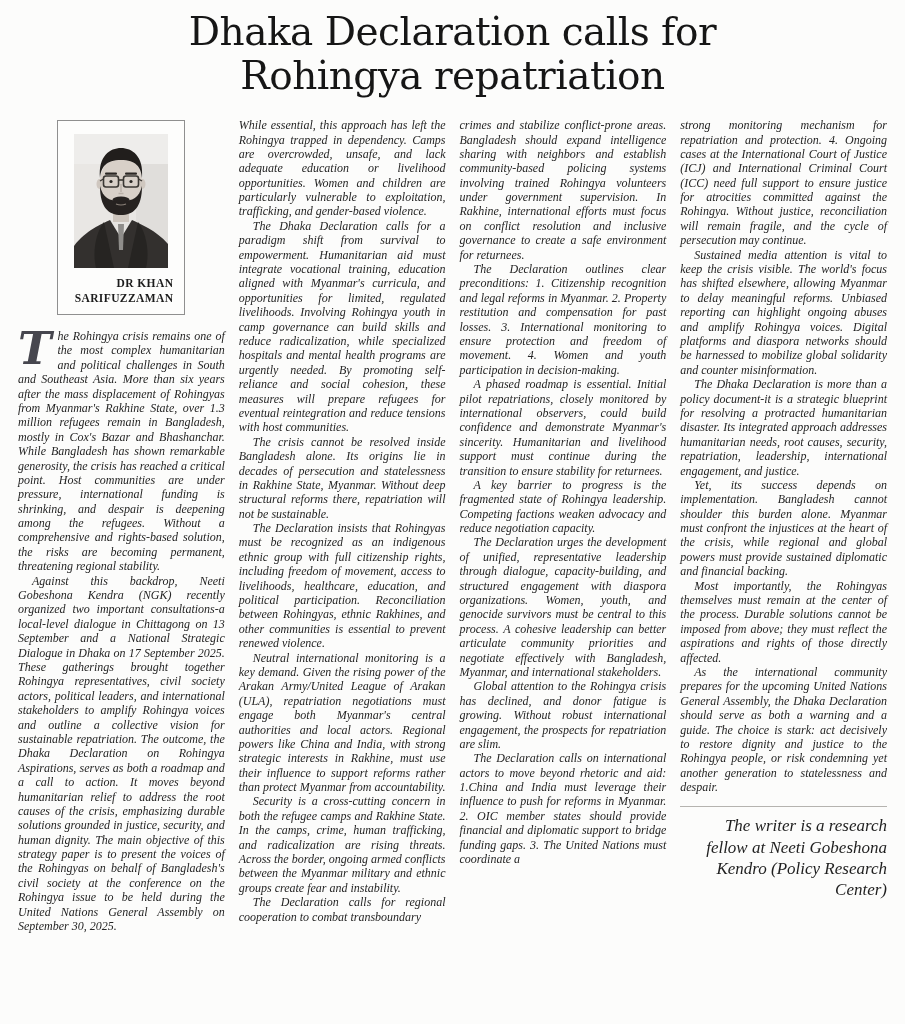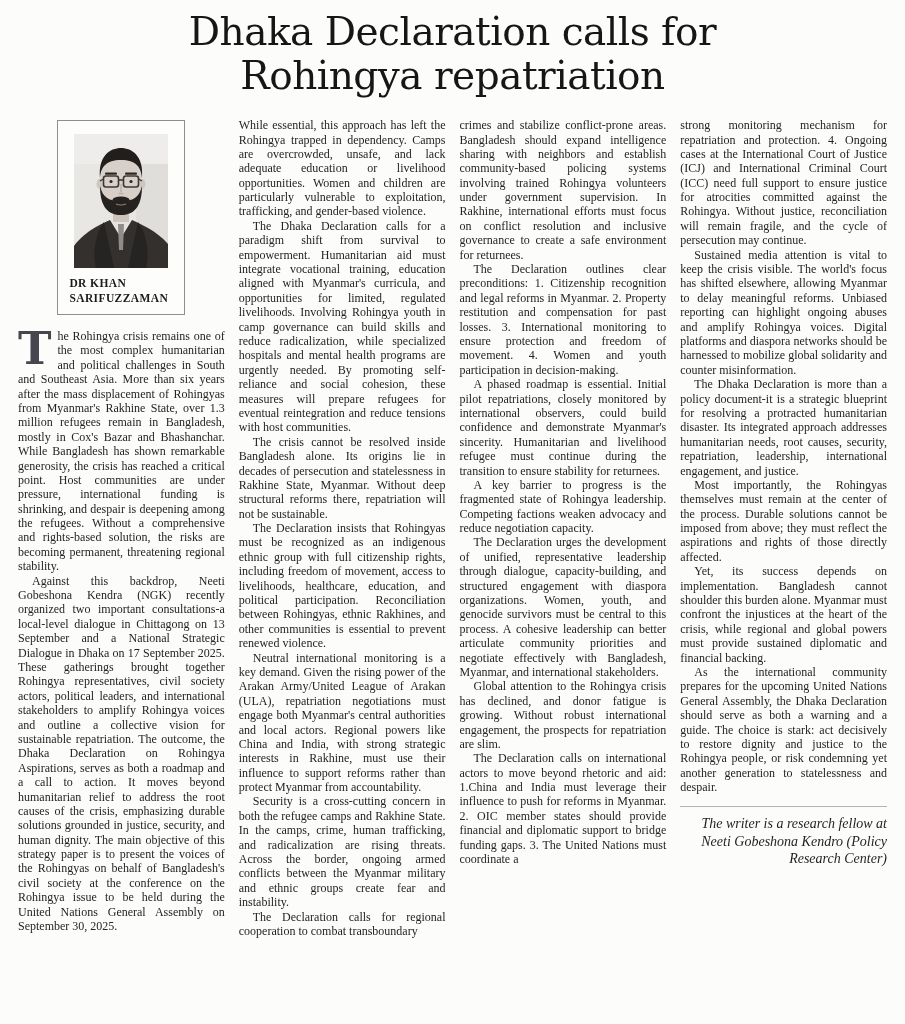--- a/index.html
+++ b/index.html
@@ -35,21 +35,21 @@
     gap: 14px;
     align-items: flex-start;
   }
   .col {
     flex: 1 1 0;
     text-align: justify;
     font-size: 12px;
     line-height: 1.2;
     color: #242424;
   }
-  .para { margin: 0; }
+  .para { margin: 0; font-style: italic; }
   .para.gap { }
   .para.indent { text-indent: 14px; }
   .dropcap {
     float: left;
     font-family: "DejaVu Serif", serif;
     font-weight: bold;
     font-size: 45px;
     line-height: 36px;
     padding: 2px 6px 0 0;
     color: #46464e;
@@ -70,31 +70,31 @@
     display: block;
     background: #e8e6e3;
   }
   .author-name {
     font-weight: bold;
     font-size: 11.5px;
     line-height: 1.3;
     letter-spacing: 0.4px;
     margin-top: 8px;
     color: #1c1c1c;
-    text-align: left;
+    text-align: right;
     text-indent: 0;
   }
   .footer-rule {
     border: none;
     border-top: 1px solid #b5b3af;
     margin: 12px 0 8px 0;
   }
   .footer-note {
     font-style: italic;
-    font-size: 14px;
+    font-size: 17px;
     line-height: 1.25;
     text-align: right;
     color: #1f1f1f;
     margin: 0;
   }
 </style>
 </head>
 <body>
 
 <div class="page">
@@ -157,32 +157,32 @@
       <p class="para gap indent">The crisis cannot be resolved inside Bangladesh alone. Its origins lie in decades of persecution and statelessness in Rakhine State, Myanmar. Without deep structural reforms there, repatriation will not be sustainable.</p>
       <p class="para gap indent">The Declaration insists that Rohingyas must be recognized as an indigenous ethnic group with full citizenship rights, including freedom of movement, access to livelihoods, healthcare, education, and political participation. Reconciliation between Rohingyas, ethnic Rakhines, and other communities is essential to prevent renewed violence.</p>
       <p class="para gap indent">Neutral international monitoring is a key demand. Given the rising power of the Arakan Army/United League of Arakan (ULA), repatriation negotiations must engage both Myanmar's central authorities and local actors. Regional powers like China and India, with strong strategic interests in Rakhine, must use their influence to support reforms rather than protect Myanmar from accountability.</p>
       <p class="para gap indent">Security is a cross-cutting concern in both the refugee camps and Rakhine State. In the camps, crime, human trafficking, and radicalization are rising threats. Across the border, ongoing armed conflicts between the Myanmar military and ethnic groups create fear and instability.</p>
       <p class="para indent">The Declaration calls for regional cooperation to combat transboundary</p>
     </div>
 
     <div class="col">
       <p class="para">crimes and stabilize conflict-prone areas. Bangladesh should expand intelligence sharing with neighbors and establish community-based policing systems involving trained Rohingya volunteers under government supervision. In Rakhine, international efforts must focus on conflict resolution and inclusive governance to create a safe environment for returnees.</p>
       <p class="para gap indent">The Declaration outlines clear preconditions: 1. Citizenship recognition and legal reforms in Myanmar. 2. Property restitution and compensation for past losses. 3. International monitoring to ensure protection and freedom of movement. 4. Women and youth participation in decision-making.</p>
-      <p class="para gap indent">A phased roadmap is essential. Initial pilot repatriations, closely monitored by international observers, could build confidence and demonstrate Myanmar's sincerity. Humanitarian and livelihood refugee must continue during the transition to ensure stability for returnees.</p>
+      <p class="para gap indent">A phased roadmap is essential. Initial pilot repatriations, closely monitored by international observers, could build confidence and demonstrate Myanmar's sincerity. Humanitarian and livelihood support must continue during the transition to ensure stability for returnees.</p>
       <p class="para gap indent">A key barrier to progress is the fragmented state of Rohingya leadership. Competing factions weaken advocacy and reduce negotiation capacity.</p>
       <p class="para indent">The Declaration urges the development of unified, representative leadership through dialogue, capacity-building, and structured engagement with diaspora organizations. Women, youth, and genocide survivors must be central to this process. A cohesive leadership can better articulate community priorities and negotiate effectively with Bangladesh, Myanmar, and international stakeholders.</p>
       <p class="para gap indent">Global attention to the Rohingya crisis has declined, and donor fatigue is growing. Without robust international engagement, the prospects for repatriation are slim.</p>
       <p class="para indent">The Declaration calls on international actors to move beyond rhetoric and aid: 1.China and India must leverage their influence to push for reforms in Myanmar. 2. OIC member states should provide financial and diplomatic support to bridge funding gaps. 3. The United Nations must coordinate a</p>
     </div>
 
     <div class="col">
       <p class="para">strong monitoring mechanism for repatriation and protection. 4. Ongoing cases at the International Court of Justice (ICJ) and International Criminal Court (ICC) need full support to ensure justice for atrocities committed against the Rohingya. Without justice, reconciliation will remain fragile, and the cycle of persecution may continue.</p>
       <p class="para gap indent">Sustained media attention is vital to keep the crisis visible. The world's focus has shifted elsewhere, allowing Myanmar to delay meaningful reforms. Unbiased reporting can highlight ongoing abuses and amplify Rohingya voices. Digital platforms and diaspora networks should be harnessed to mobilize global solidarity and counter misinformation.</p>
       <p class="para gap indent">The Dhaka Declaration is more than a policy document-it is a strategic blueprint for resolving a protracted humanitarian disaster. Its integrated approach addresses humanitarian needs, root causes, security, repatriation, leadership, international engagement, and justice.</p>
+      <p class="para gap indent">Yet, its success depends on implementation. Bangladesh cannot shoulder this burden alone. Myanmar must confront the injustices at the heart of the crisis, while regional and global powers must provide sustained diplomatic and financial backing.</p>
       <p class="para gap indent">Most importantly, the Rohingyas themselves must remain at the center of the process. Durable solutions cannot be imposed from above; they must reflect the aspirations and rights of those directly affected.</p>
-      <p class="para gap indent">Yet, its success depends on implementation. Bangladesh cannot shoulder this burden alone. Myanmar must confront the injustices at the heart of the crisis, while regional and global powers must provide sustained diplomatic and financial backing.</p>
       <p class="para gap indent">As the international community prepares for the upcoming United Nations General Assembly, the Dhaka Declaration should serve as both a warning and a guide. The choice is stark: act decisively to restore dignity and justice to the Rohingya people, or risk condemning yet another generation to statelessness and despair.</p>
       <hr class="footer-rule">
       <p class="footer-note">The writer is a research fellow at Neeti Gobeshona Kendro (Policy Research Center)</p>
     </div>
 
   </div>
 </div>
 
 </body></html>

